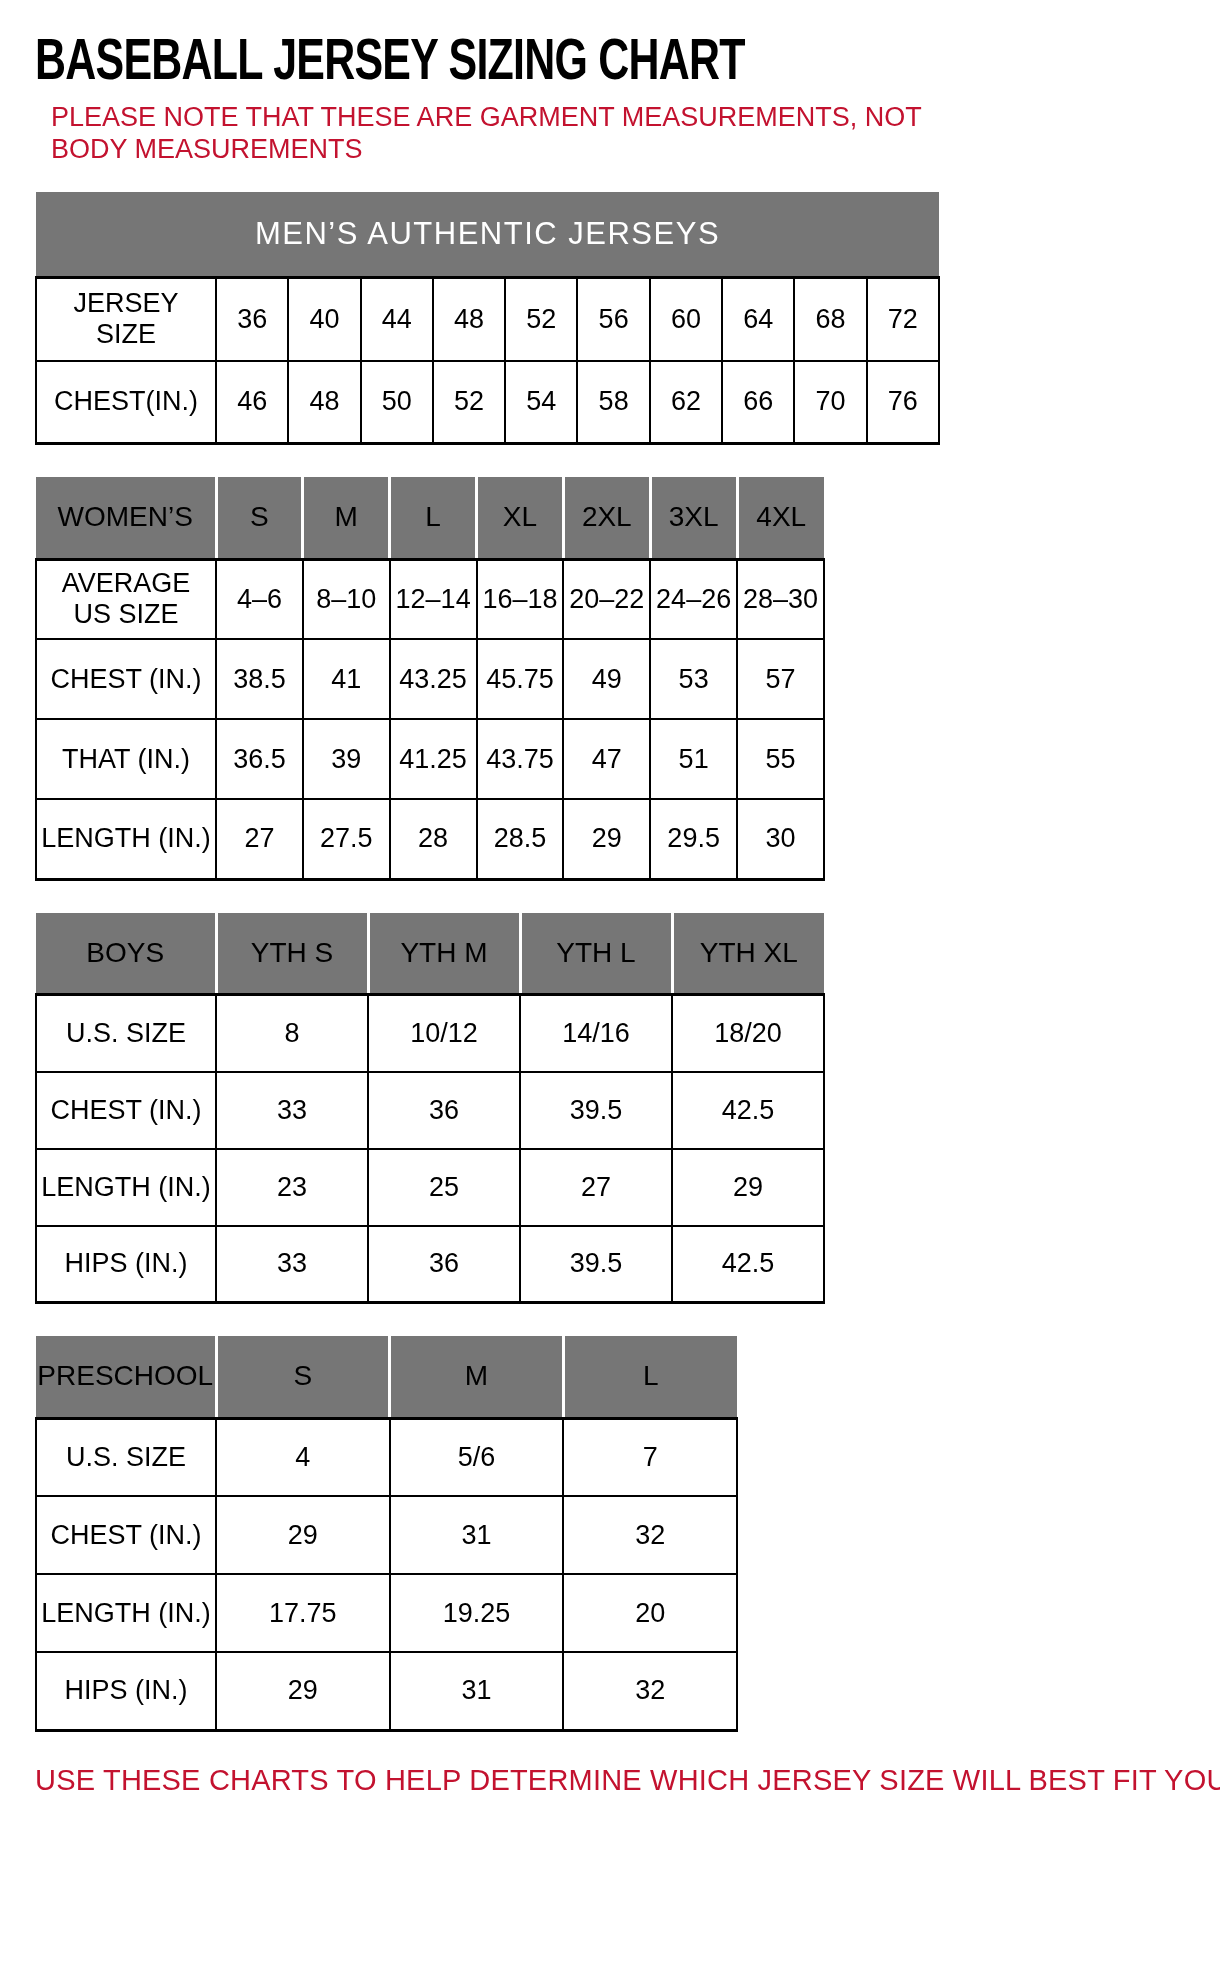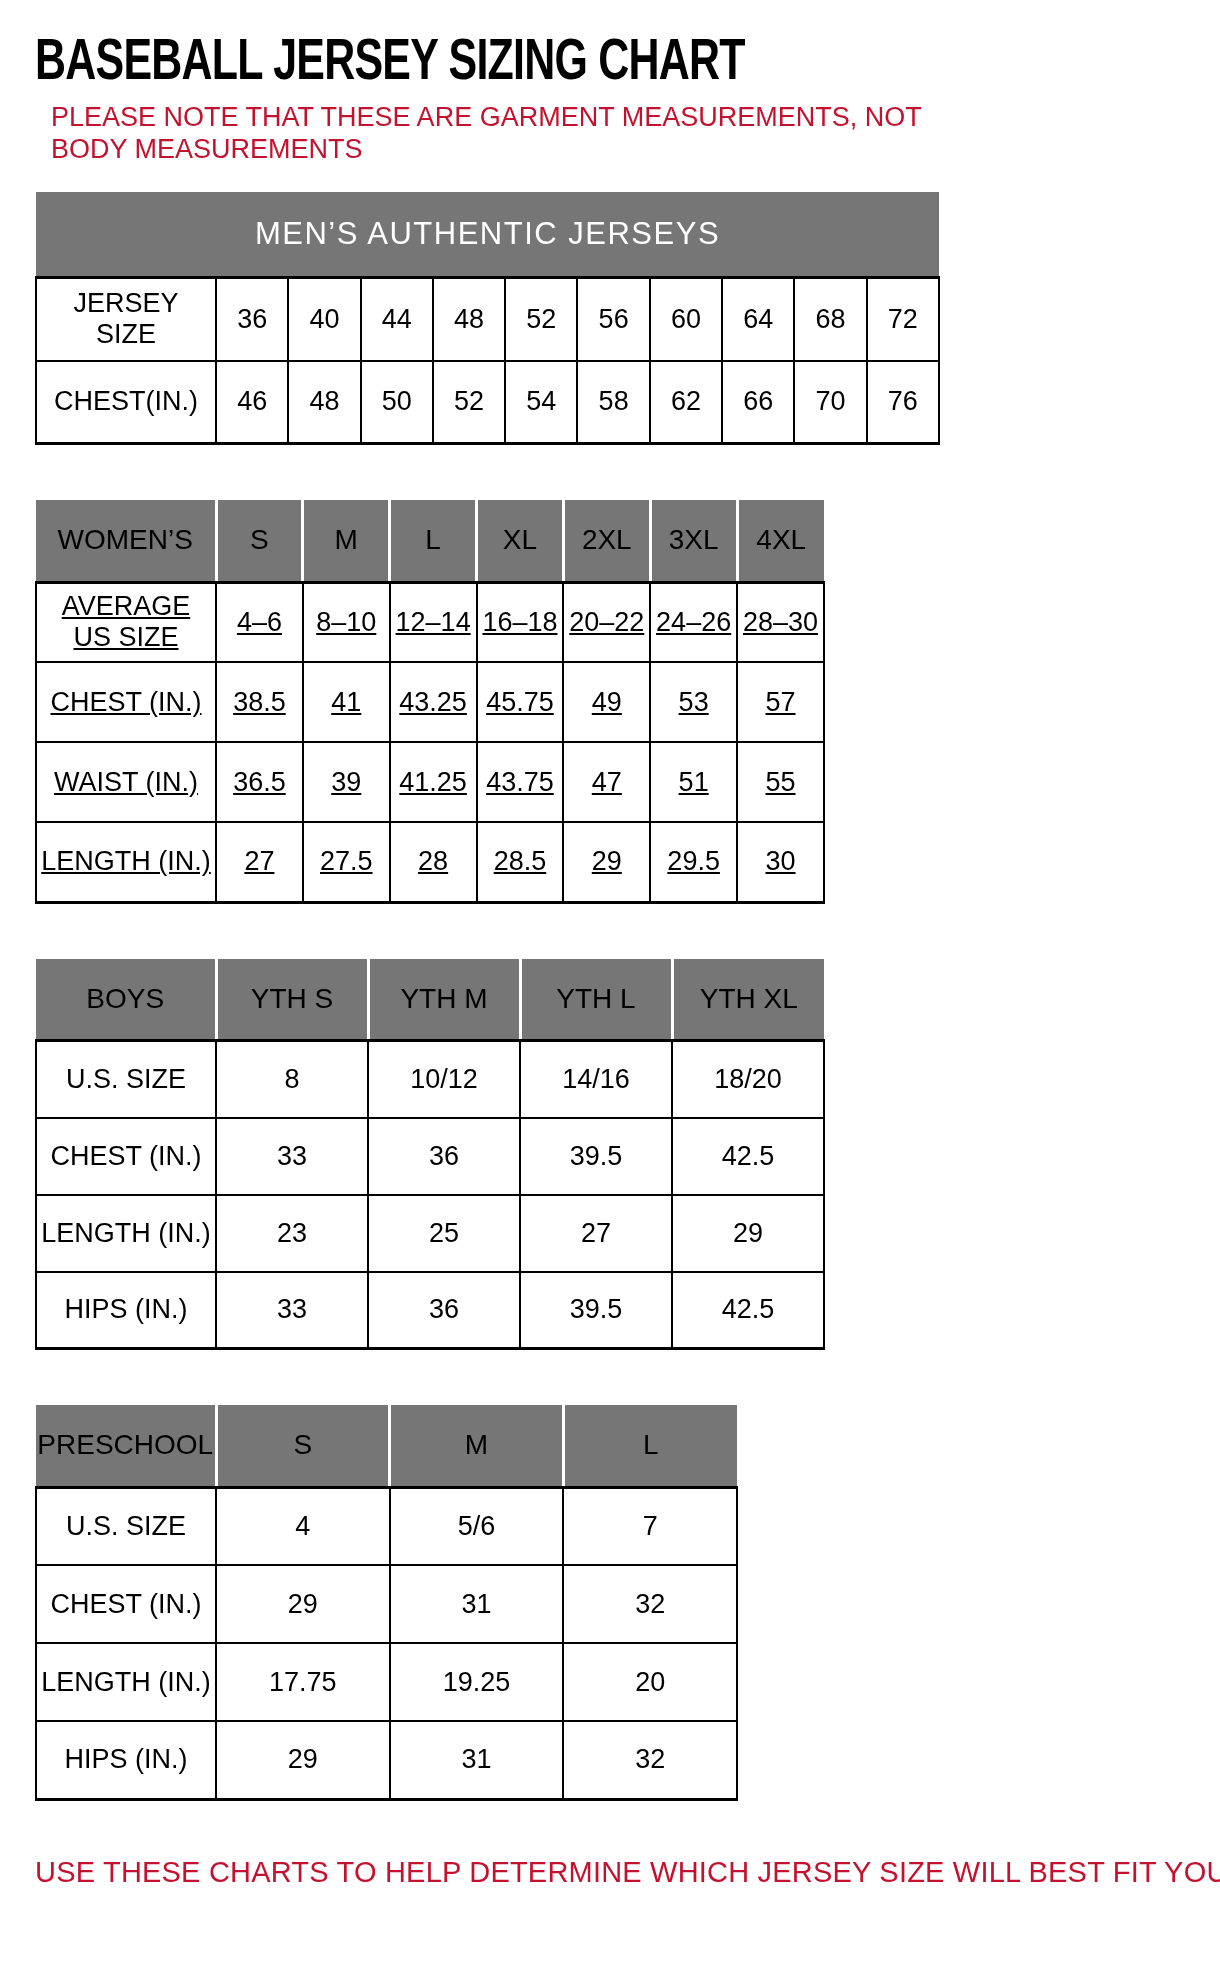--- a/index.html
+++ b/index.html
@@ -41,21 +41,21 @@
     color: var(--red);
     font-size: 29px;
     letter-spacing: 0.2px;
     white-space: nowrap;
     margin: 6px 0 20px 0;
   }
 
   table.sizing-table {
     border-collapse: collapse;
     table-layout: fixed;
-    margin: 0 0 55px 0;
+    margin: 0 0 32px 0;
     font-size: 27px;
     border-bottom: 3px solid var(--border);
   }
   .sizing-table td {
     border: 2px solid var(--border);
     text-align: center;
     vertical-align: middle;
     background: #fff;
     padding: 2px 4px;
     line-height: 1.15;
@@ -85,21 +85,21 @@
     border-left: 3px solid #ffffff;
     border-bottom: 3px solid var(--border);
   }
   .gray-row th:first-child { border-left: none; }
 
   .t-mens { width: 905px; }
   .t-mens tbody tr { height: 83px; }
   .t-mens .c-label { width: 180px; }
 
   .t-womens { width: 790px; }
-  .t-womens tbody tr { height: 80px; text-decoration: underline; }
+  .t-womens tbody tr { height: 80px; }
   .t-womens .c-label { width: 180px; }
 
   .t-boys { width: 790px; }
   .t-boys tbody tr { height: 77px; }
   .t-boys .c-label { width: 180px; }
 
   .t-preschool { width: 703px; }
   .t-preschool tbody tr { height: 78px; }
   .t-preschool .c-label { width: 180px; }
 </style>
@@ -184,21 +184,21 @@
           <td>CHEST (IN.)</td>
           <td>38.5</td>
           <td>41</td>
           <td>43.25</td>
           <td>45.75</td>
           <td>49</td>
           <td>53</td>
           <td>57</td>
         </tr>
         <tr>
-          <td>WAIST (IN.)</td>
+          <td>THAT (IN.)</td>
           <td>36.5</td>
           <td>39</td>
           <td>41.25</td>
           <td>43.75</td>
           <td>47</td>
           <td>51</td>
           <td>55</td>
         </tr>
         <tr>
           <td>LENGTH (IN.)</td>

